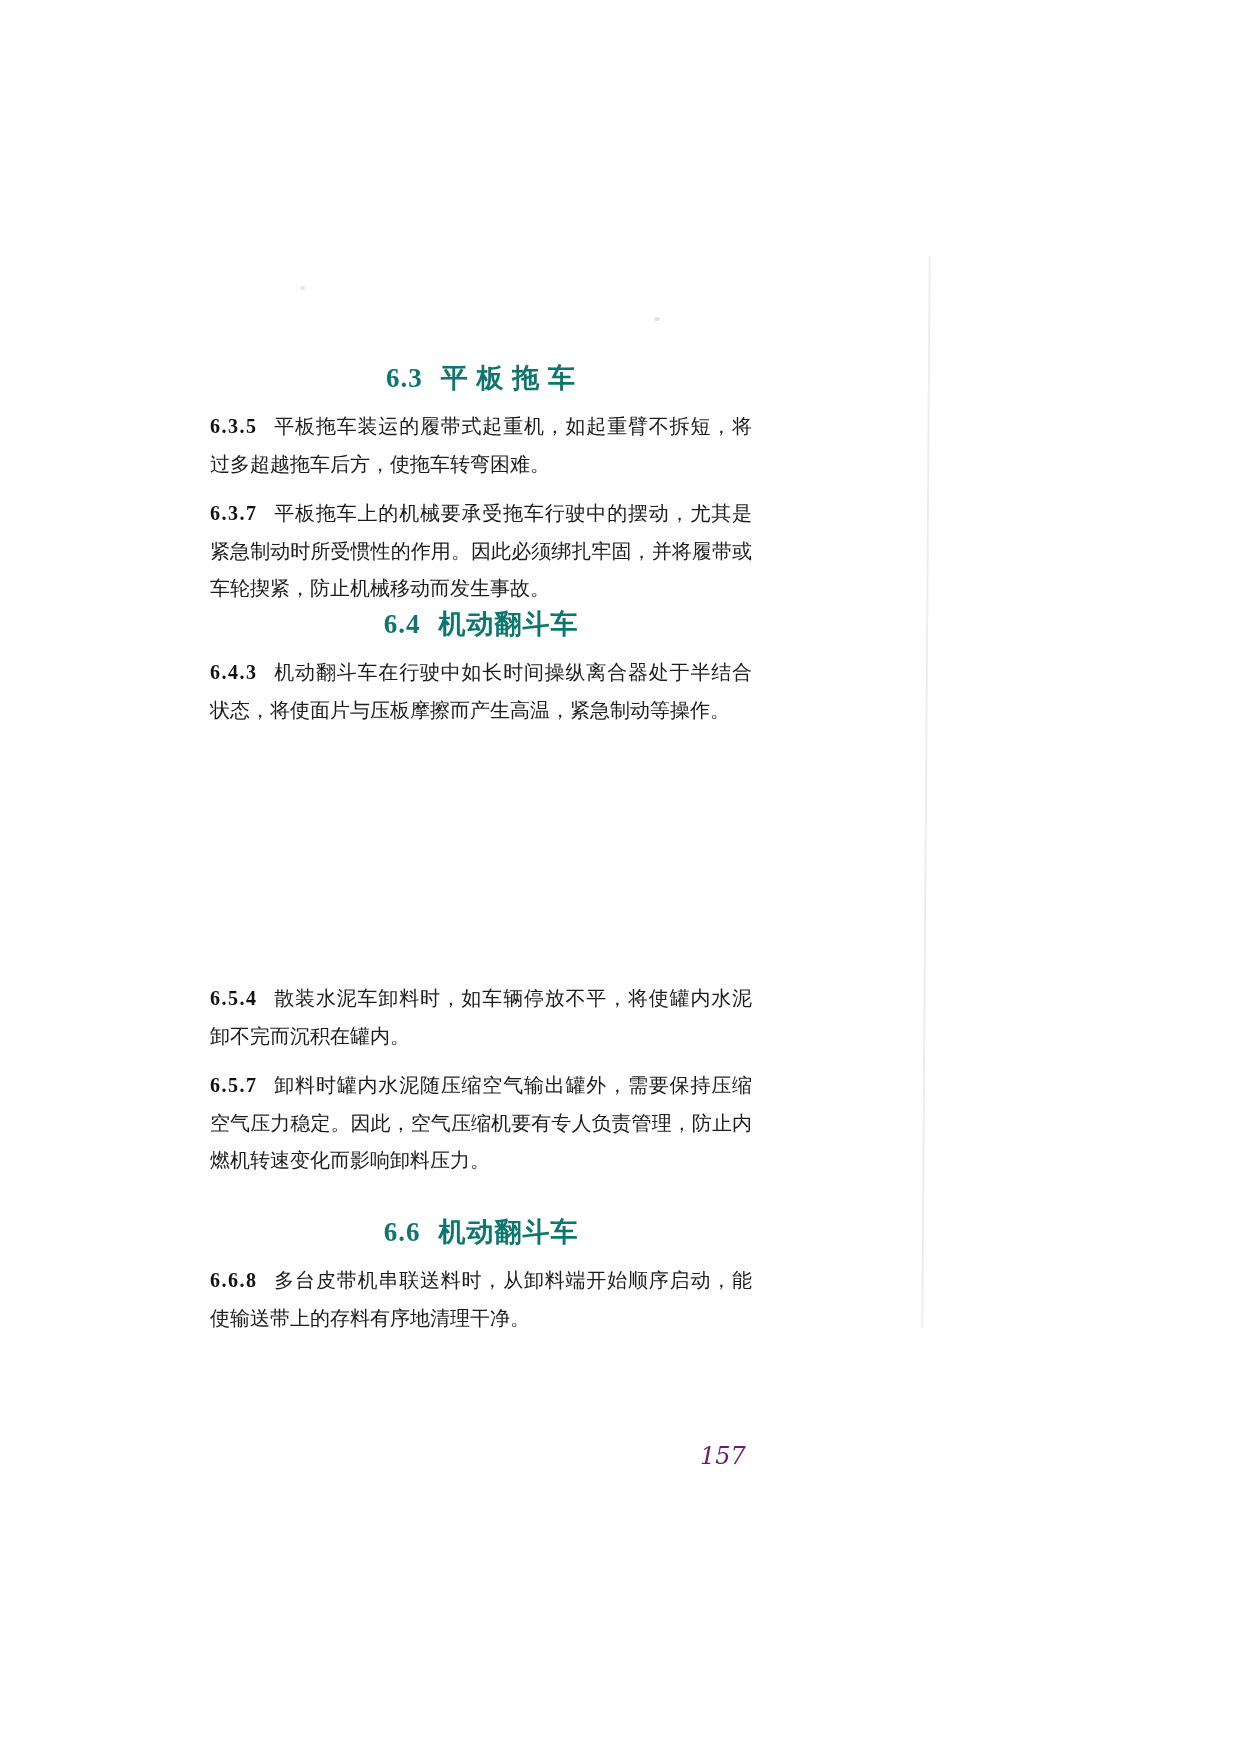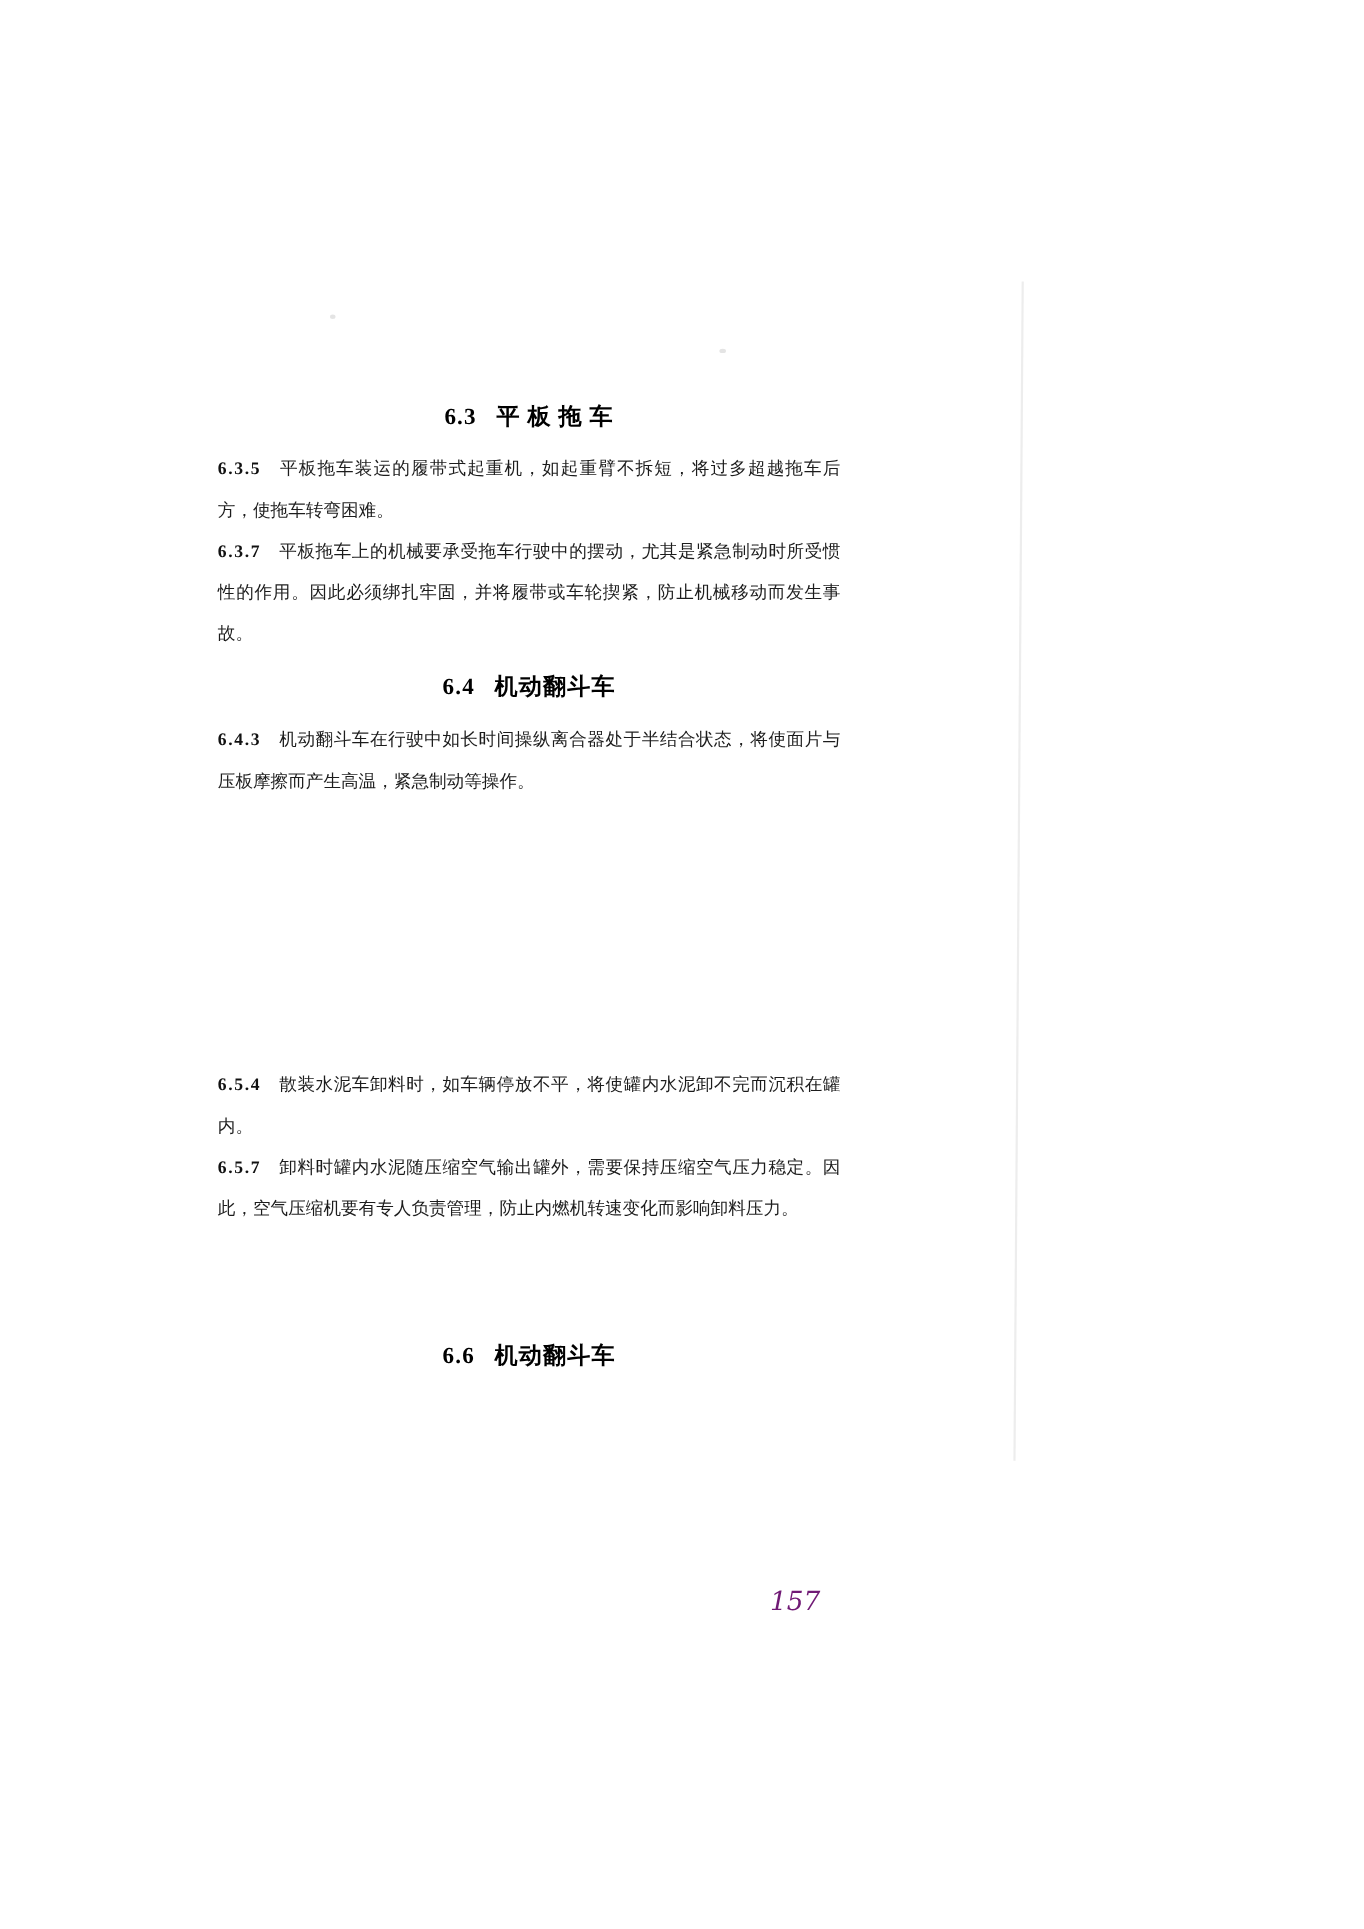--- a/index.html
+++ b/index.html
@@ -17,36 +17,36 @@
     color: #1c1c1c;
   }
   .text-column {
     position: absolute;
     left: 198px;
     width: 566px;
   }
   .section-heading {
     text-align: center;
     font-weight: 700;
-    font-size: 21px;
+    font-size: 27px;
     line-height: 32px;
     margin: 0 0 14px 0;
-    color: #000000;
+    color: #0f766e;
     white-space: nowrap;
   }
   .section-heading .h-num {
     letter-spacing: 1px;
     margin-right: 18px;
   }
   .section-heading .h-title {
     letter-spacing: 1px;
   }
   .clause {
-    margin: 0;
-    font-size: 16px;
+    margin: 12px;
+    font-size: 20px;
     line-height: 37.6px;
     text-align: justify;
     color: #1c1c1c;
   }
   .clause .c-num {
     font-weight: 700;
     letter-spacing: 1.5px;
     margin-right: 16px;
     color: #111;
   }
@@ -115,17 +115,20 @@
     </p>
     <p class="clause">
       <span class="c-num">6.5.7</span><span>卸料时罐内水泥随压缩空气输出罐外，需要保持压缩空气压力稳定。因此，空气压缩机要有专人负责管理，防止内燃机转速变化而影响卸料压力。</span>
     </p>
   </div>
 
   <div class="text-column" style="top:1216px;">
     <h3 class="section-heading">
       <span class="h-num">6.6</span><span class="h-title">机动翻斗车</span>
     </h3>
+    <p class="clause">
+      <span class="c-num">6.6.8</span><span>多台皮带机串联送料时，从卸料端开始顺序启动，能使输送带上的存料有序地清理干净。</span>
+    </p>
   </div>
 
   <div class="page-number">157</div>
 
 </div>
 
 </body></html>

